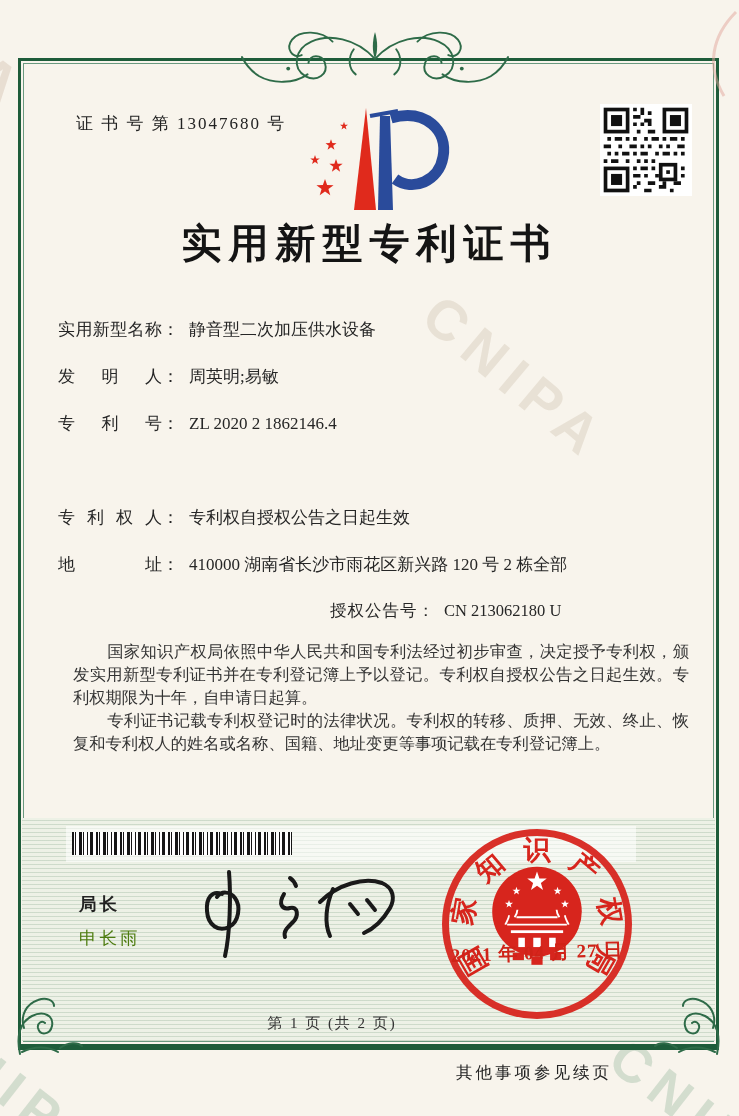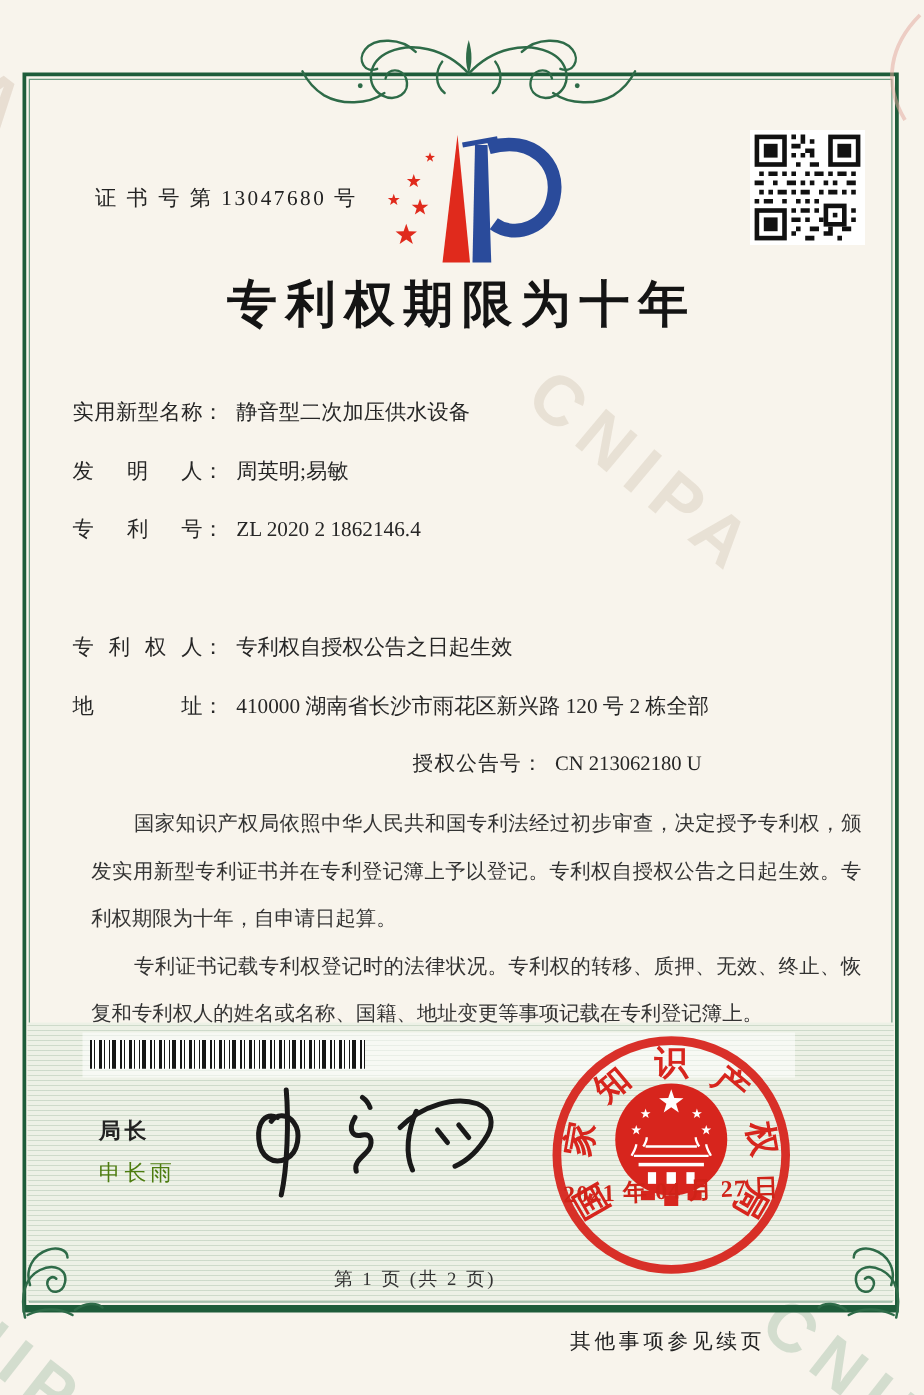--- a/index.html
+++ b/index.html
@@ -23,35 +23,35 @@
   
   .band{position:absolute;left:22px;top:818px;width:693px;height:223px;background-color:#edf1e6;
         background-image:repeating-linear-gradient(0deg,rgba(125,160,130,.28) 0 1px,rgba(255,255,255,.0) 1px 4px);}
 
   .ornament{position:absolute;left:240px;top:26px;width:270px;height:62px;}
   .corner{position:absolute;width:70px;height:64px;}
   .corner-left{left:14px;top:994px;}
   .corner-right{left:653px;top:994px;transform:scaleX(-1);}
   .pink-curl{position:absolute;left:694px;top:8px;width:45px;height:92px;}
 
-  .cert-number{position:absolute;left:76px;top:112px;font-size:17px;letter-spacing:2px;color:#222;margin-top:35px;}
+  .cert-number{position:absolute;left:76px;top:112px;font-size:17px;letter-spacing:2px;color:#222;}
   .logo{position:absolute;left:296px;top:104px;width:160px;height:112px;}
   .qr{position:absolute;left:600px;top:104px;width:92px;height:92px;}
 
   .title{position:absolute;left:0;top:216px;width:739px;margin:0;text-align:center;
          font-size:40px;font-weight:700;letter-spacing:7px;color:#141414;}
 
   .frow{position:absolute;left:58px;font-size:17px;color:#262626;white-space:nowrap;}
   .flabel{display:inline-block;width:104px;text-align:justify;text-align-last:justify;vertical-align:bottom;}
   .fvalue{margin-left:10px;}
   .frow2{position:absolute;left:330px;font-size:16.5px;color:#262626;white-space:nowrap;}
   .flabel2{letter-spacing:1px;}
 
   .paras{position:absolute;left:73px;top:640px;width:616px;}
-  .paras p{margin:0;font-size:16.3px;line-height:38px;text-indent:2.1em;color:#333;text-align:justify;}
+  .paras p{margin:0;font-size:16.3px;line-height:23px;text-indent:2.1em;color:#333;text-align:justify;}
 
   .barcode-strip{position:absolute;left:66px;top:826px;width:570px;height:36px;background:rgba(255,255,255,.55);}
   .barcode{position:absolute;left:72px;top:832px;width:220px;height:23px;background-color:#fff;
     background-image:repeating-linear-gradient(90deg,
       #161616 0 2px,transparent 2px 3px,
       #161616 3px 4px,transparent 4px 7px,
       #161616 7px 10px,transparent 10px 11px,
       #161616 11px 12px,transparent 12px 15px,
       #161616 15px 16px,transparent 16px 18px,
       #161616 18px 21px,transparent 21px 24px);}
@@ -168,21 +168,21 @@
       M2,9h1v1h-1z M4,9h2v1h-2z M7,9h1v1h-1z M9,9h1v1h-1z M12,9h1v1h-1z M14,9h2v1h-2z M17,9h1v1h-1z M19,9h2v1h-2z M22,9h1v1h-1z
       M1,11h2v1h-2z M5,11h1v1h-1z M8,11h2v1h-2z M11,11h1v1h-1z M13,11h1v1h-1z M16,11h1v1h-1z M18,11h1v1h-1z M21,11h2v1h-2z
       M2,13h1v1h-1z M4,13h1v1h-1z M6,13h2v1h-2z M9,13h1v1h-1z M11,13h2v1h-2z M15,13h1v1h-1z M17,13h2v1h-2z M20,13h1v1h-1z M22,13h1v1h-1z
       M1,15h1v1h-1z M3,15h2v1h-2z M7,15h1v1h-1z M10,15h1v1h-1z M12,15h1v1h-1z M14,15h1v1h-1z
       M9,17h1v1h-1z M11,17h2v1h-2z M14,17h1v1h-1z M22,17h1v1h-1z
       M9,19h2v1h-2z M12,19h1v1h-1z M15,19h1v1h-1z M22,19h1v1h-1z
       M10,21h1v1h-1z M13,21h2v1h-2z M17,21h1v1h-1z M20,21h2v1h-2z
       M9,22h1v1h-1z M12,23h2v1h-2z M16,22h2v1h-2z M19,23h1v1h-1z"></path>
   </svg>
 
-  <h1 class="title">专利权期限为十年</h1>
+  <h1 class="title">实用新型专利证书</h1>
 
   <div class="frow" style="top:318px">
     <span class="flabel">实用新型名称</span><span>：</span><span class="fvalue">静音型二次加压供水设备</span>
   </div>
   <div class="frow" style="top:365px">
     <span class="flabel">发明人</span><span>：</span><span class="fvalue">周英明;易敏</span>
   </div>
   <div class="frow" style="top:412px">
     <span class="flabel">专利号</span><span>：</span><span class="fvalue">ZL 2020 2 1862146.4</span>
   </div>

